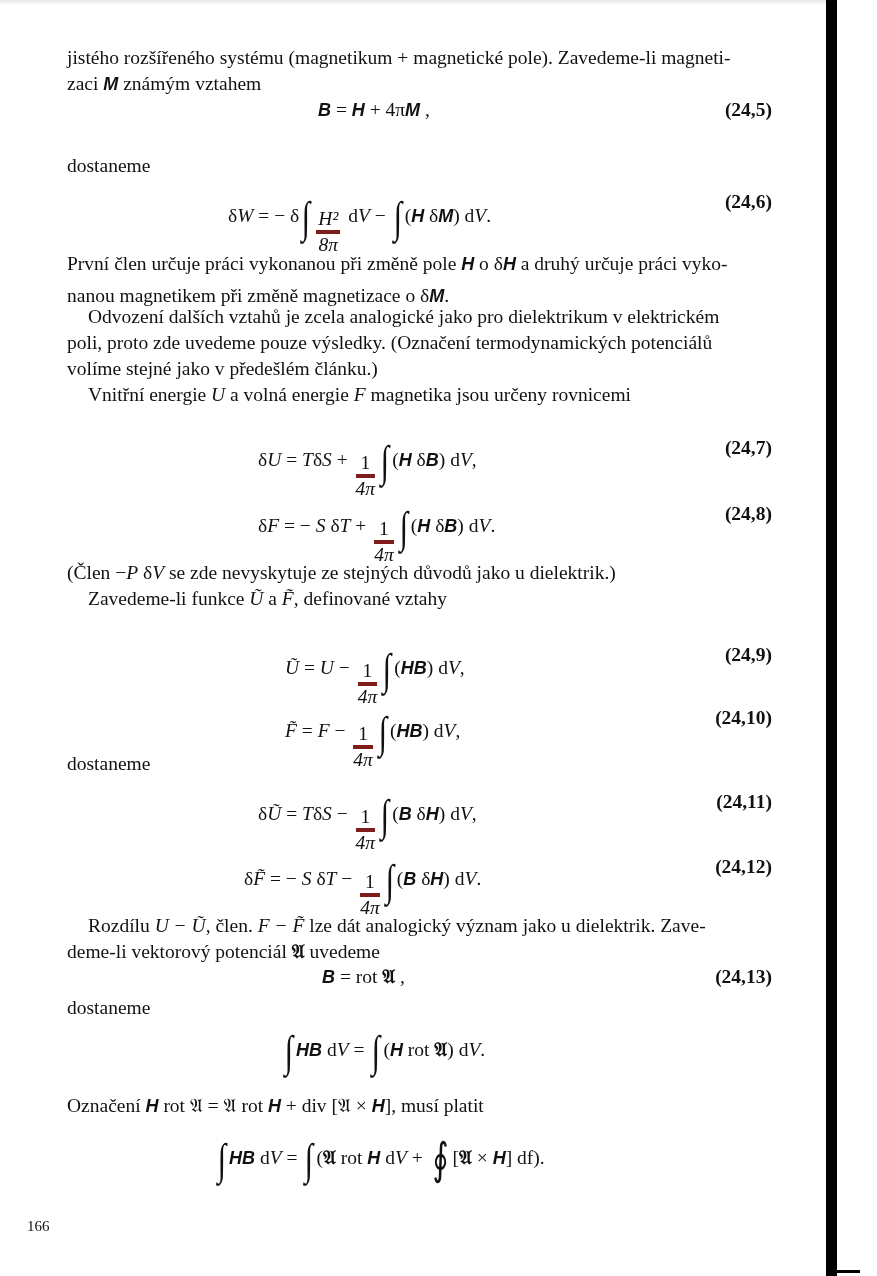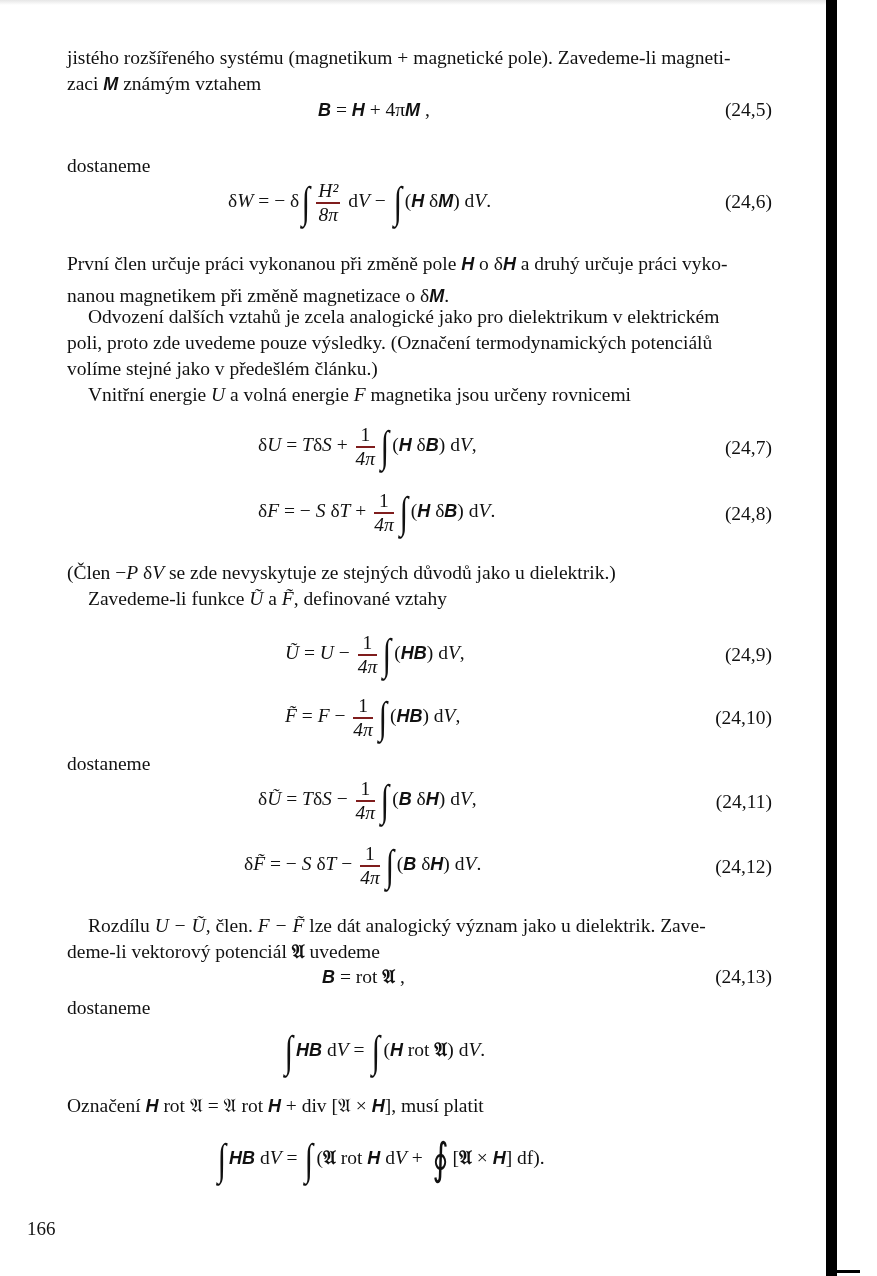--- a/index.html
+++ b/index.html
@@ -10,26 +10,26 @@
   }
   .topnoise { position: absolute; left: 0; top: 0; width: 830px; height: 5px; background: linear-gradient(#e6e6e6, #fff); }
   .bar { position: absolute; left: 826px; top: 0; width: 11px; height: 1276px; background: #000; }
   .foot { position: absolute; left: 836px; top: 1270px; width: 24px; height: 3px; background: #000; }
   .line { position: absolute; left: 27px; white-space: nowrap; line-height: 24px; margin-left: 40px; }
   .ind { left: 48px; text-align: center; }
   .b { font-family: "Liberation Sans", "DejaVu Sans", sans-serif; font-weight: bold; font-style: italic; font-size: 18px; }
   .i { font-style: italic; }
   .frak { font-family: "DejaVu Serif", serif; font-weight: bold; }
   .eq { position: absolute; white-space: nowrap; line-height: 24px; }
-  .eqno { position: absolute; right: 105px; white-space: nowrap; line-height: 24px; }
+  .eqno { position: absolute; right: 105px; white-space: nowrap; line-height: 24px; font-weight: bold; }
   .frac { display: inline-block; vertical-align: middle; text-align: center; margin: 0 3px; }
-  .frac .num { display: block; border-bottom: 2px solid #7f1d1d; padding: 0 2px; line-height: 22px; }
+  .frac .num { display: block; border-bottom: 4px solid #7f1d1d; padding: 0 2px; line-height: 22px; margin-top: 28px; }
   .frac .den { display: block; line-height: 22px; font-style: italic; }
   .int { display: inline-block; font-size: 44px; line-height: 40px; vertical-align: middle; transform: scaleX(0.7); margin: 0 1px; }
-  .page-no { position: absolute; left: 27px; top: 1218px; font-size: 19px; }
+  .page-no { position: absolute; left: 27px; top: 1218px; font-size: 15px; }
 </style>
 </head>
 <body>
 
 <div class="topnoise"></div>
 <div class="bar"></div>
 <div class="foot"></div>
 
 <div class="line" style="top:46px">jistého rozšířeného systému (magnetikum + magnetické pole). Zavedeme-li magneti-</div>
 <div class="line" style="top:72px"><span>zaci </span><span class="b">M</span><span> známým vztahem</span></div>

